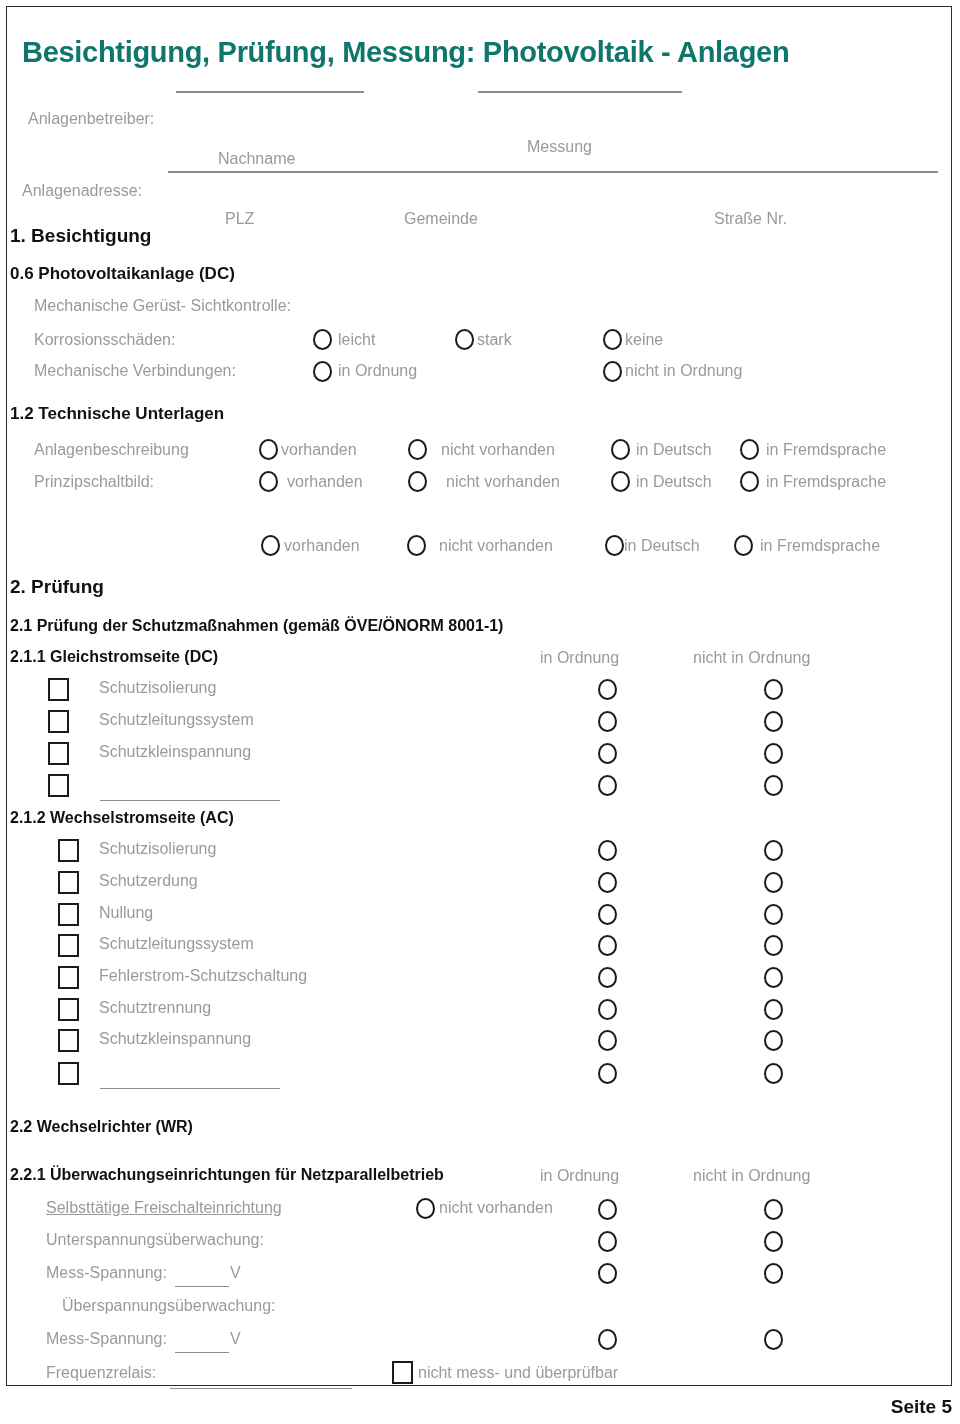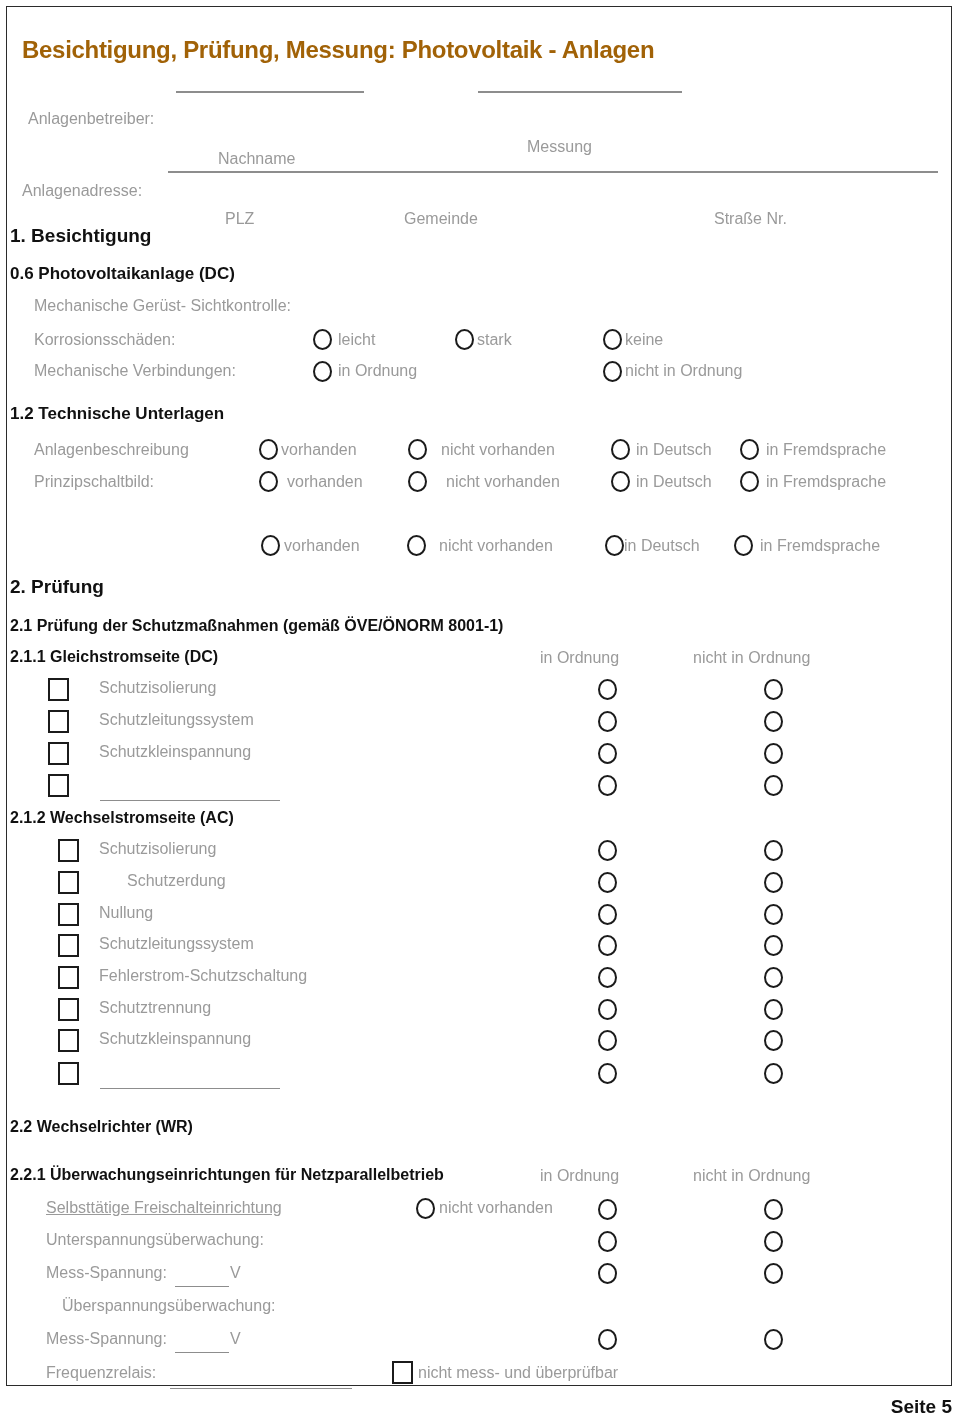--- a/index.html
+++ b/index.html
@@ -21,23 +21,23 @@
     border: 1px solid #2b2b2b;
   }
   .inner {
     position: absolute;
     left: 22px; top: 14px;
     width: 916px; height: 1360px;
   }
 
   
   .title {
-    font-size: 24px;
-    font-weight: bold;
-    color: #a16207;
+    font-size: 29px;
+    font-weight: bold;
+    color: #0f766e;
     letter-spacing: -0.3px;
     white-space: nowrap;
   }
   .h-black {
     font-size: 17px;
     font-weight: bold;
     color: #111;
   }
   .h-black-lg {
     font-size: 19px;
@@ -198,21 +198,21 @@
     <span class="radio" style="left:742px; top:761px;"></span>
 
     <div class="h-sub abs" style="left:-12px; top:795px;">2.1.2 Wechselstromseite (AC)</div>
 
     <span class="checkbox" style="left:36px; top:825px;"></span>
     <div class="gray abs" style="left:77px; top:826px;">Schutzisolierung</div>
     <span class="radio" style="left:576px; top:826px;"></span>
     <span class="radio" style="left:742px; top:826px;"></span>
 
     <span class="checkbox" style="left:36px; top:857px;"></span>
-    <div class="gray abs" style="left:77px; top:858px;margin-left:28px;">Schutzerdung</div>
+    <div class="gray abs" style="left:77px; top:858px;">Schutzerdung</div>
     <span class="radio" style="left:576px; top:858px;"></span>
     <span class="radio" style="left:742px; top:858px;"></span>
 
     <span class="checkbox" style="left:36px; top:889px;"></span>
     <div class="gray abs" style="left:77px; top:890px;">Nullung</div>
     <span class="radio" style="left:576px; top:890px;"></span>
     <span class="radio" style="left:742px; top:890px;"></span>
 
     <span class="checkbox" style="left:36px; top:920px;"></span>
     <div class="gray abs" style="left:77px; top:921px;">Schutzleitungssystem</div>

